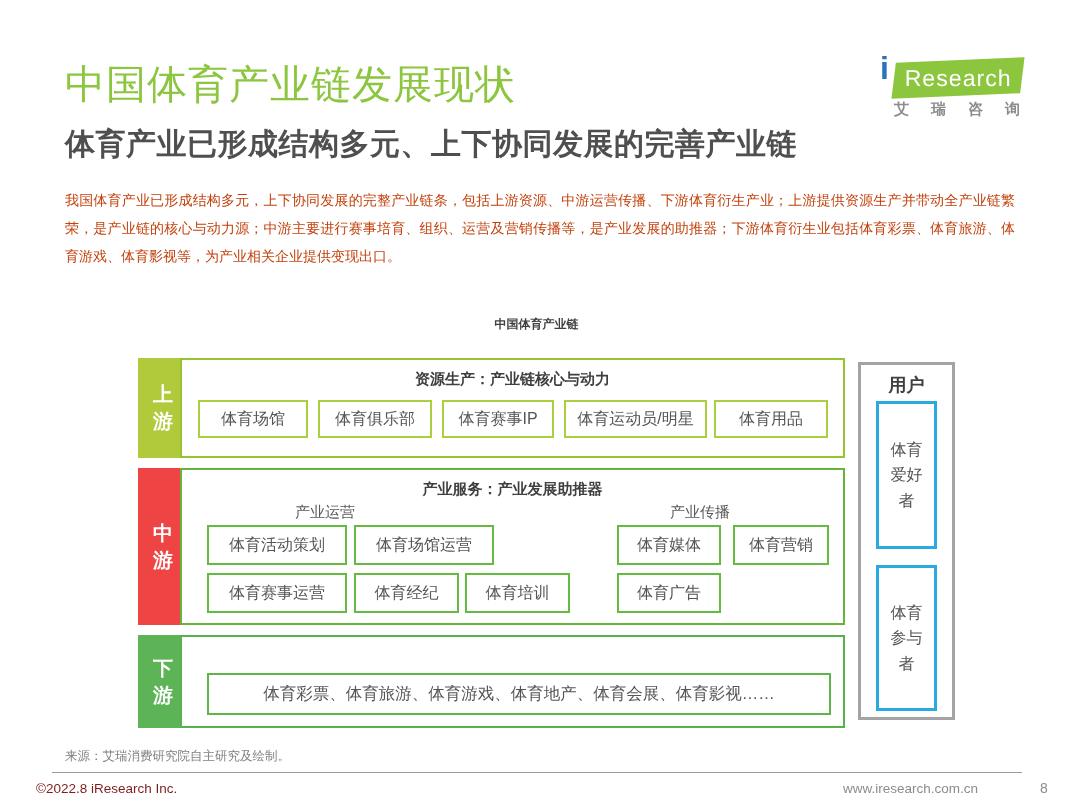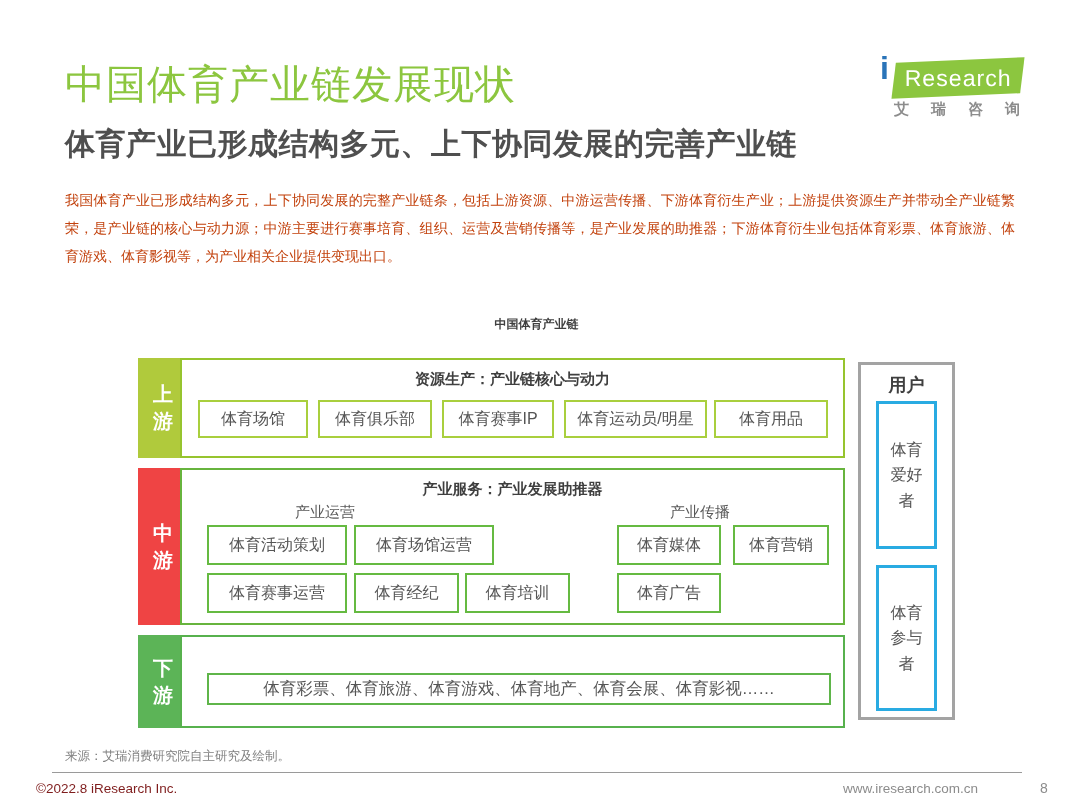--- a/index.html
+++ b/index.html
@@ -56,21 +56,21 @@
   .mid-r1-b0 { left:25px;  top:55px;  width:140px; height:40px; }
   .mid-r1-b1 { left:172px; top:55px;  width:140px; height:40px; }
   .mid-r1-b2 { left:435px; top:55px;  width:104px; height:40px; }
   .mid-r1-b3 { left:551px; top:55px;  width:96px;  height:40px; }
   .mid-r2-b0 { left:25px;  top:103px; width:140px; height:40px; }
   .mid-r2-b1 { left:172px; top:103px; width:105px; height:40px; }
   .mid-r2-b2 { left:283px; top:103px; width:105px; height:40px; }
   .mid-r2-b3 { left:435px; top:103px; width:104px; height:40px; }
 
   
-  .down-b0 { left:25px; top:36px; width:624px; height:32px; font-size:16.5px; }
+  .down-b0 { left:25px; top:36px; width:624px; height:42px; font-size:16.5px; }
 
   
   .user-panel { position:absolute; left:858px; top:362px; width:97px; height:358px;
                 box-sizing:border-box; border:3px solid #a3a3a3; background:#ffffff; }
   .user-title { position:absolute; left:0; right:0; top:8px; text-align:center;
                 font-size:18px; font-weight:700; color:#3f3f3f; }
   .user-box { position:absolute; left:15px; width:61px; box-sizing:border-box; border:3px solid #29abe2;
               display:flex; align-items:center; justify-content:center; }
   .user-box span { display:block; width:2.15em; word-break:break-all; text-align:center;
                    font-size:16px; line-height:1.6; color:#555555; }

